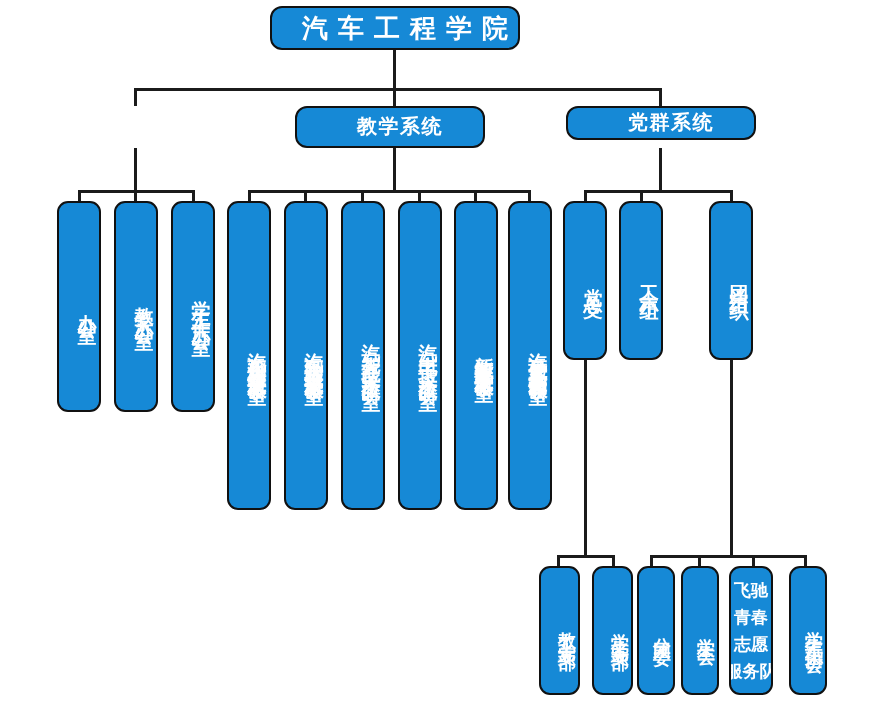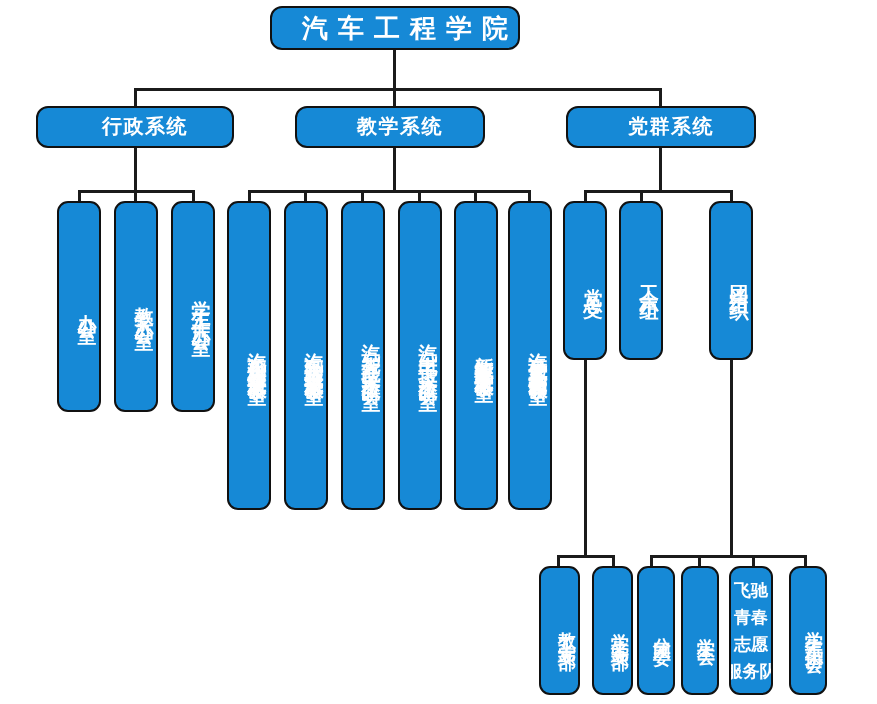--- a/index.html
+++ b/index.html
@@ -101,27 +101,24 @@
   </div>
 
   <div class="line line-v" style="left:393px; top:50px; width:3px; height:38px;"></div>
 
   <div class="line line-h" style="left:134px; top:88px; width:528px; height:3px;"></div>
 
   <div class="line line-v" style="left:134px; top:88px; width:3px; height:18px;"></div>
   <div class="line line-v" style="left:393px; top:88px; width:3px; height:18px;"></div>
   <div class="line line-v" style="left:659px; top:88px; width:3px; height:18px;"></div>
 
-  <div class="node sys" style="left:36px; top:106px; width:198px; height:42px;">
-    <span class="node-label">行政系统</span>
-  </div>
   <div class="node sys" style="left:295px; top:106px; width:190px; height:42px;">
     <span class="node-label">教学系统</span>
   </div>
-  <div class="node sys" style="left:566px; top:106px; width:190px; height:42px;">
+  <div class="node sys" style="left:566px; top:106px; width:190px; height:34px;">
     <span class="node-label">党群系统</span>
   </div>
 
   <div class="line line-v" style="left:134px; top:148px; width:3px; height:42px;"></div>
   <div class="line line-h" style="left:78px; top:190px; width:117px; height:3px;"></div>
   <div class="line line-v" style="left:78px; top:190px; width:3px; height:12px;"></div>
   <div class="line line-v" style="left:134px; top:190px; width:3px; height:12px;"></div>
   <div class="line line-v" style="left:192px; top:190px; width:3px; height:12px;"></div>
 
   <div class="node vert" style="left:57px; top:201px; width:44px; height:211px;">

